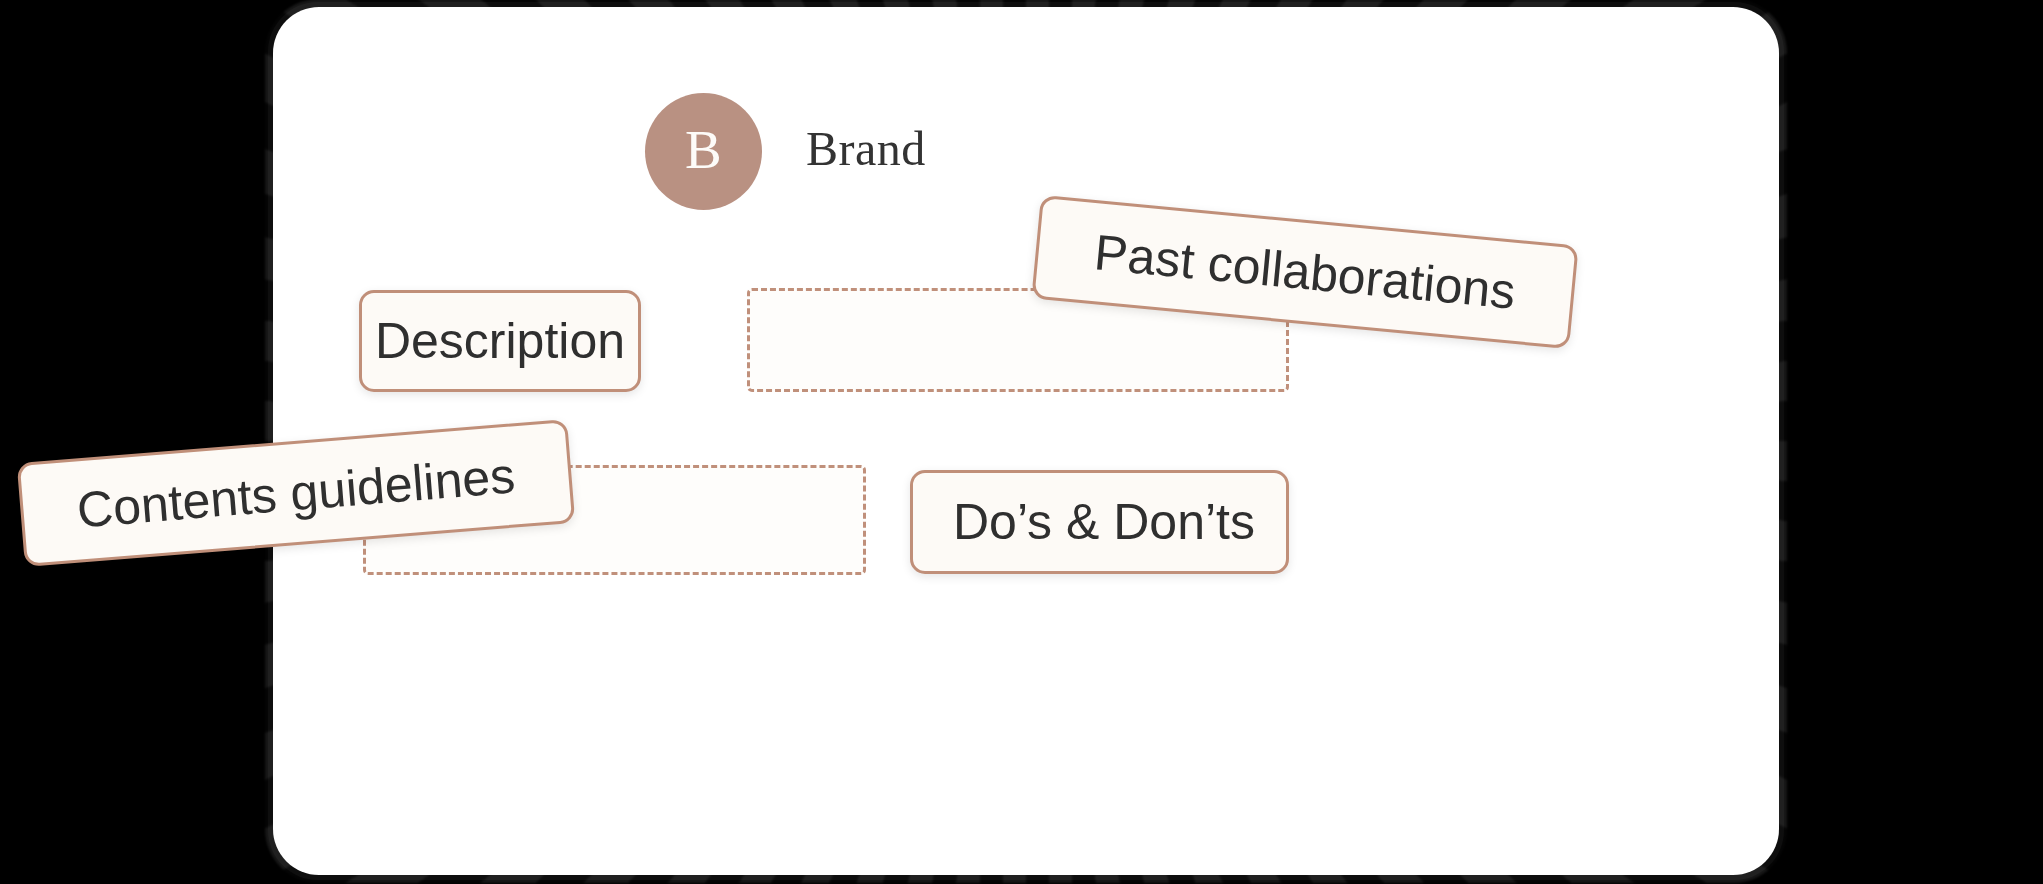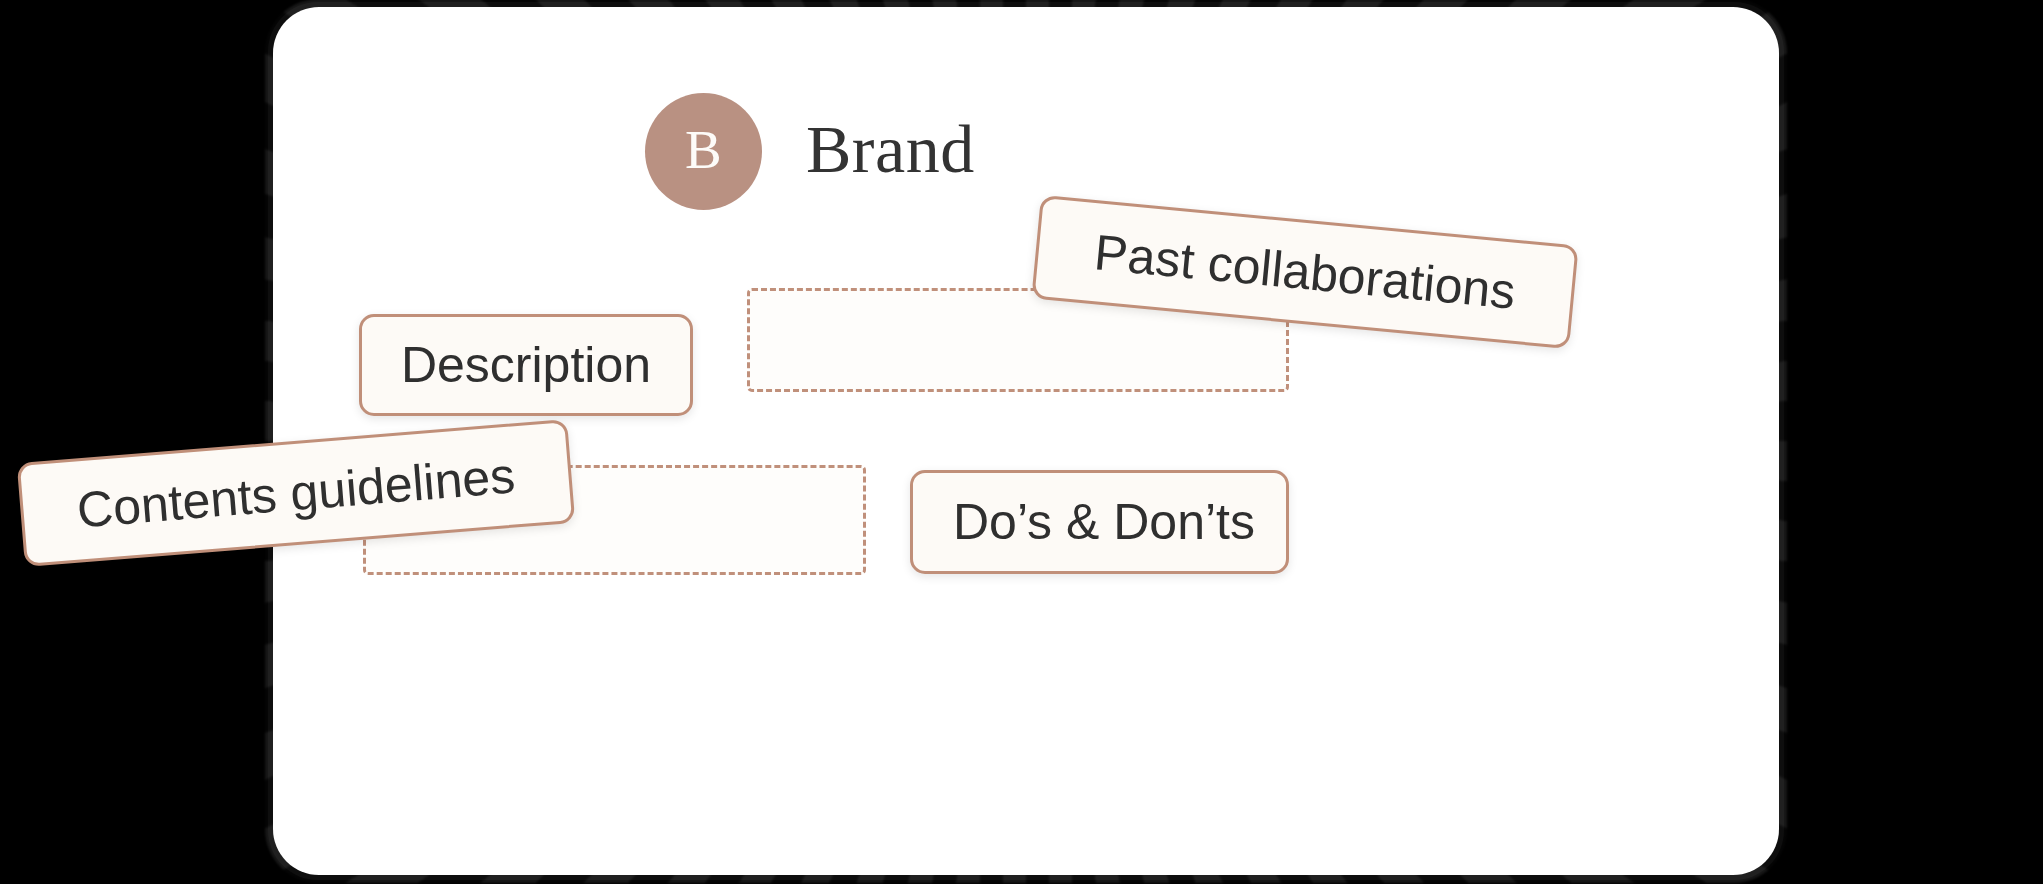--- a/index.html
+++ b/index.html
@@ -82,21 +82,21 @@
     font-family: "Liberation Serif", "DejaVu Serif", serif;
     font-size: 55px;
     line-height: 1;
     color: #fdfbf8;
     letter-spacing: .5px;
     padding-bottom: 4px;
   }
 
   #brand-title {
     font-family: "Liberation Serif", "DejaVu Serif", serif;
-    font-size: 68px;
+    font-size: 48px;
     line-height: 1;
     color: #333333;
     letter-spacing: .5px;
     padding-bottom: 6px;
   }
 
   
   .pill {
     position: absolute;
     background: #fdfaf6;
@@ -109,24 +109,23 @@
     font-size: 50px;
     line-height: 1;
     color: #2f2f2f;
     white-space: nowrap;
     box-shadow: 0 3px 10px rgba(0,0,0,.10);
   }
 
   #pill-description {
     left: 86px;
     top: 283px;
-    width: 334px;
+    width: 282px;
     height: 102px;
     z-index: 4;
-    margin-top: 24px;
   }
 
   #pill-past-collaborations {
     left: 762px;
     top: 213px;
     width: 540px;
     height: 104px;
     transform: rotate(5.4deg);
     transform-origin: 50% 50%;
     z-index: 7;

